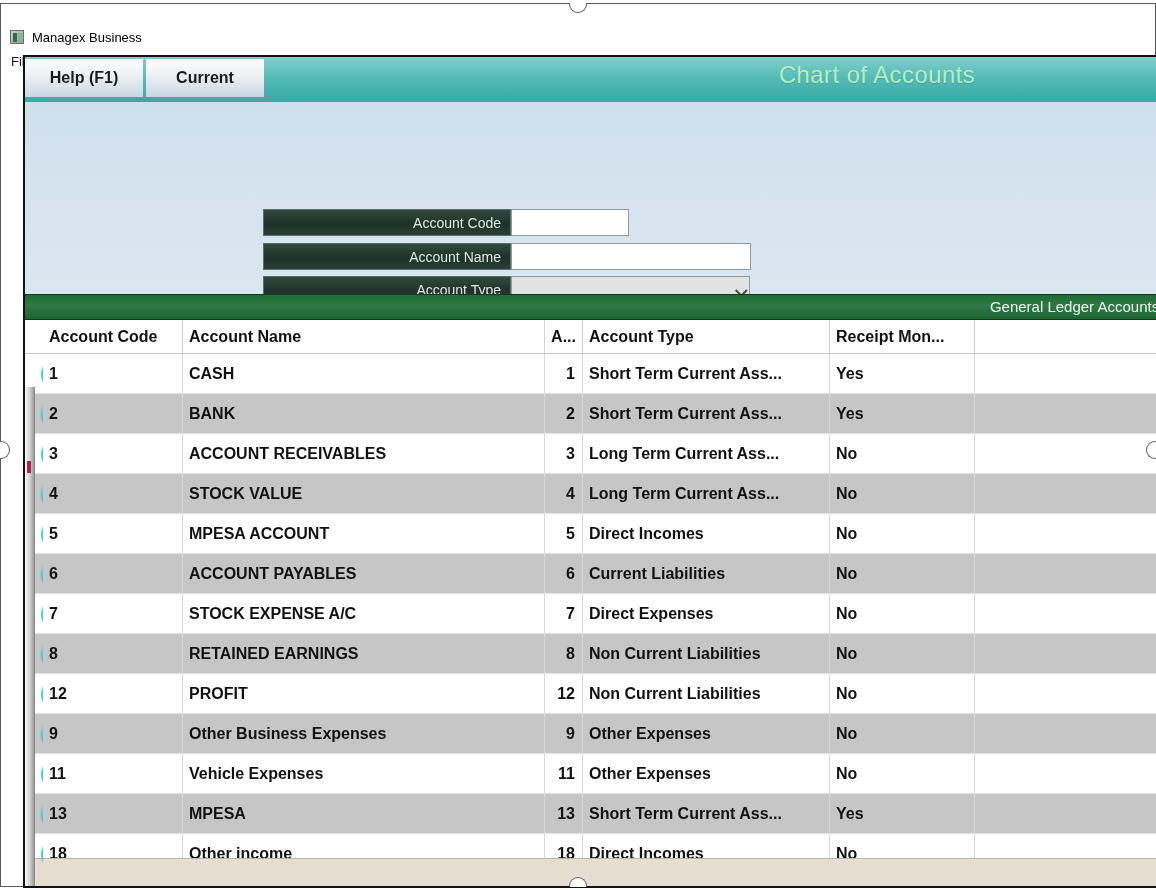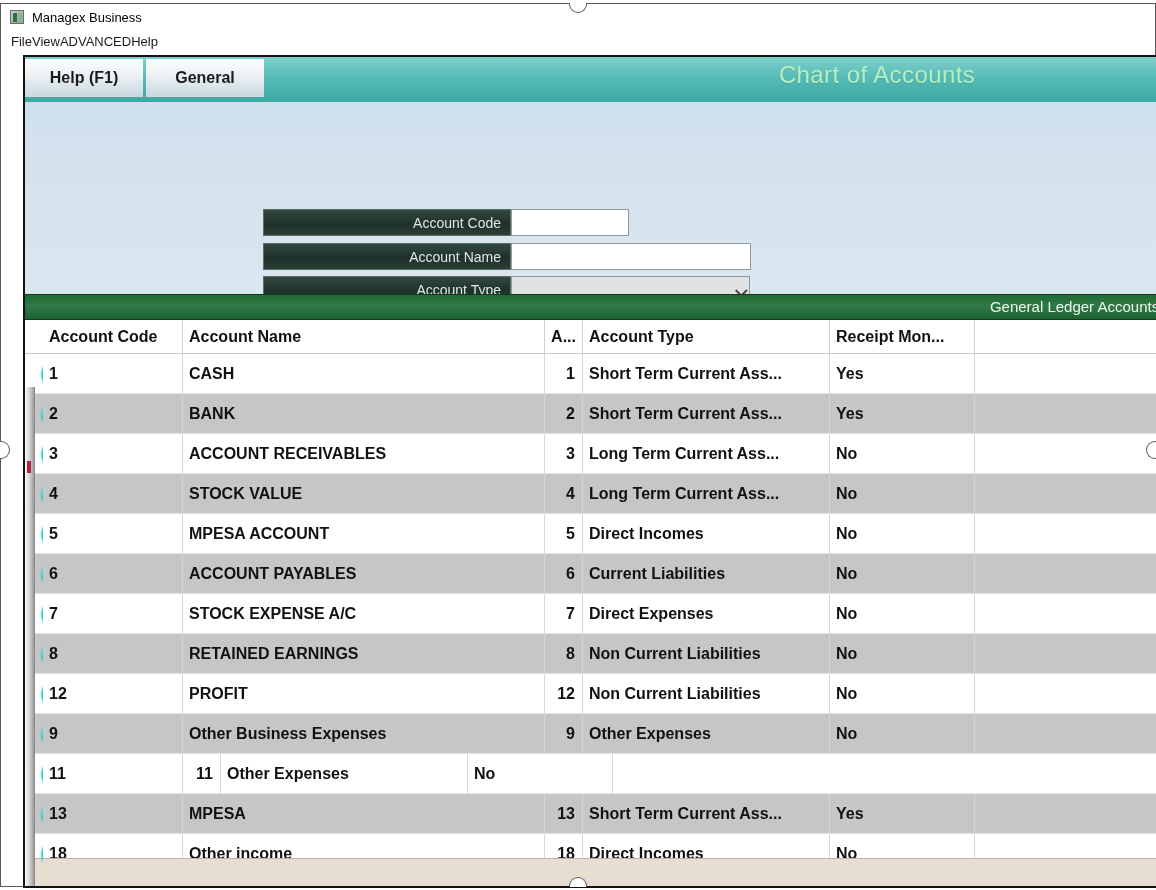--- a/index.html
+++ b/index.html
@@ -11,21 +11,21 @@
   }
   #app { position: relative; width: 1156px; height: 890px; }
 
   
   .win-outer {
     position: absolute; left: 0; top: 3px; width: 1156px; height: 884px;
     border: 1px solid #5a5a5a; background: #ffffff;
   }
   .titlebar {
     height: 26px; display: flex; align-items: center; gap: 8px;
-    padding-left: 9px; background: #ffffff;
+    padding-left: 9px; background: #ffffff; margin-top: 20px;
   }
   .app-icon {
     width: 14px; height: 14px; border: 1px solid #6d6d6d;
     background: linear-gradient(135deg,#cfcfcf 0%, #9a9a9a 100%);
     position: relative; flex: none;
   }
   .app-icon::before {
     content:""; position:absolute; left:2px; top:2px; width:4px; height:9px;
     background:#2f6f3f;
   }
@@ -237,21 +237,21 @@
       <span>File</span>
       <span>View</span>
       <span>ADVANCED</span>
       <span>Help</span>
     </div>
 
     <div class="app-frame">
 
       <div class="topbar">
         <button class="tab">Help (F1)</button>
-        <button class="tab">General</button>
+        <button class="tab">Current</button>
         <div class="page-title">
           <span class="page-title-inner">Chart of Accounts</span>
         </div>
       </div>
 
       <div class="form-area">
 
         <div class="field-row r-code">
           <div class="field-label lbl-w">Account Code</div>
           <input class="field-input" style="width: 118px;" type="text" placeholder="">
@@ -410,20 +410,21 @@
               <div class="gc c-ord num">9</div>
               <div class="gc c-type">Other Expenses</div>
               <div class="gc c-rcpt">No</div>
               <div class="gc c-blank"></div>
             </div>
             <div class="grid-row">
               <div class="gc c-bullet">
                 <span class="bullet"></span>
               </div>
               <div class="gc c-code">11</div>
+              <div class="gc c-name">Vehicle Expenses</div>
               <div class="gc c-ord num">11</div>
               <div class="gc c-type">Other Expenses</div>
               <div class="gc c-rcpt">No</div>
               <div class="gc c-blank"></div>
             </div>
             <div class="grid-row alt">
               <div class="gc c-bullet">
                 <span class="bullet"></span>
               </div>
               <div class="gc c-code">13</div>

